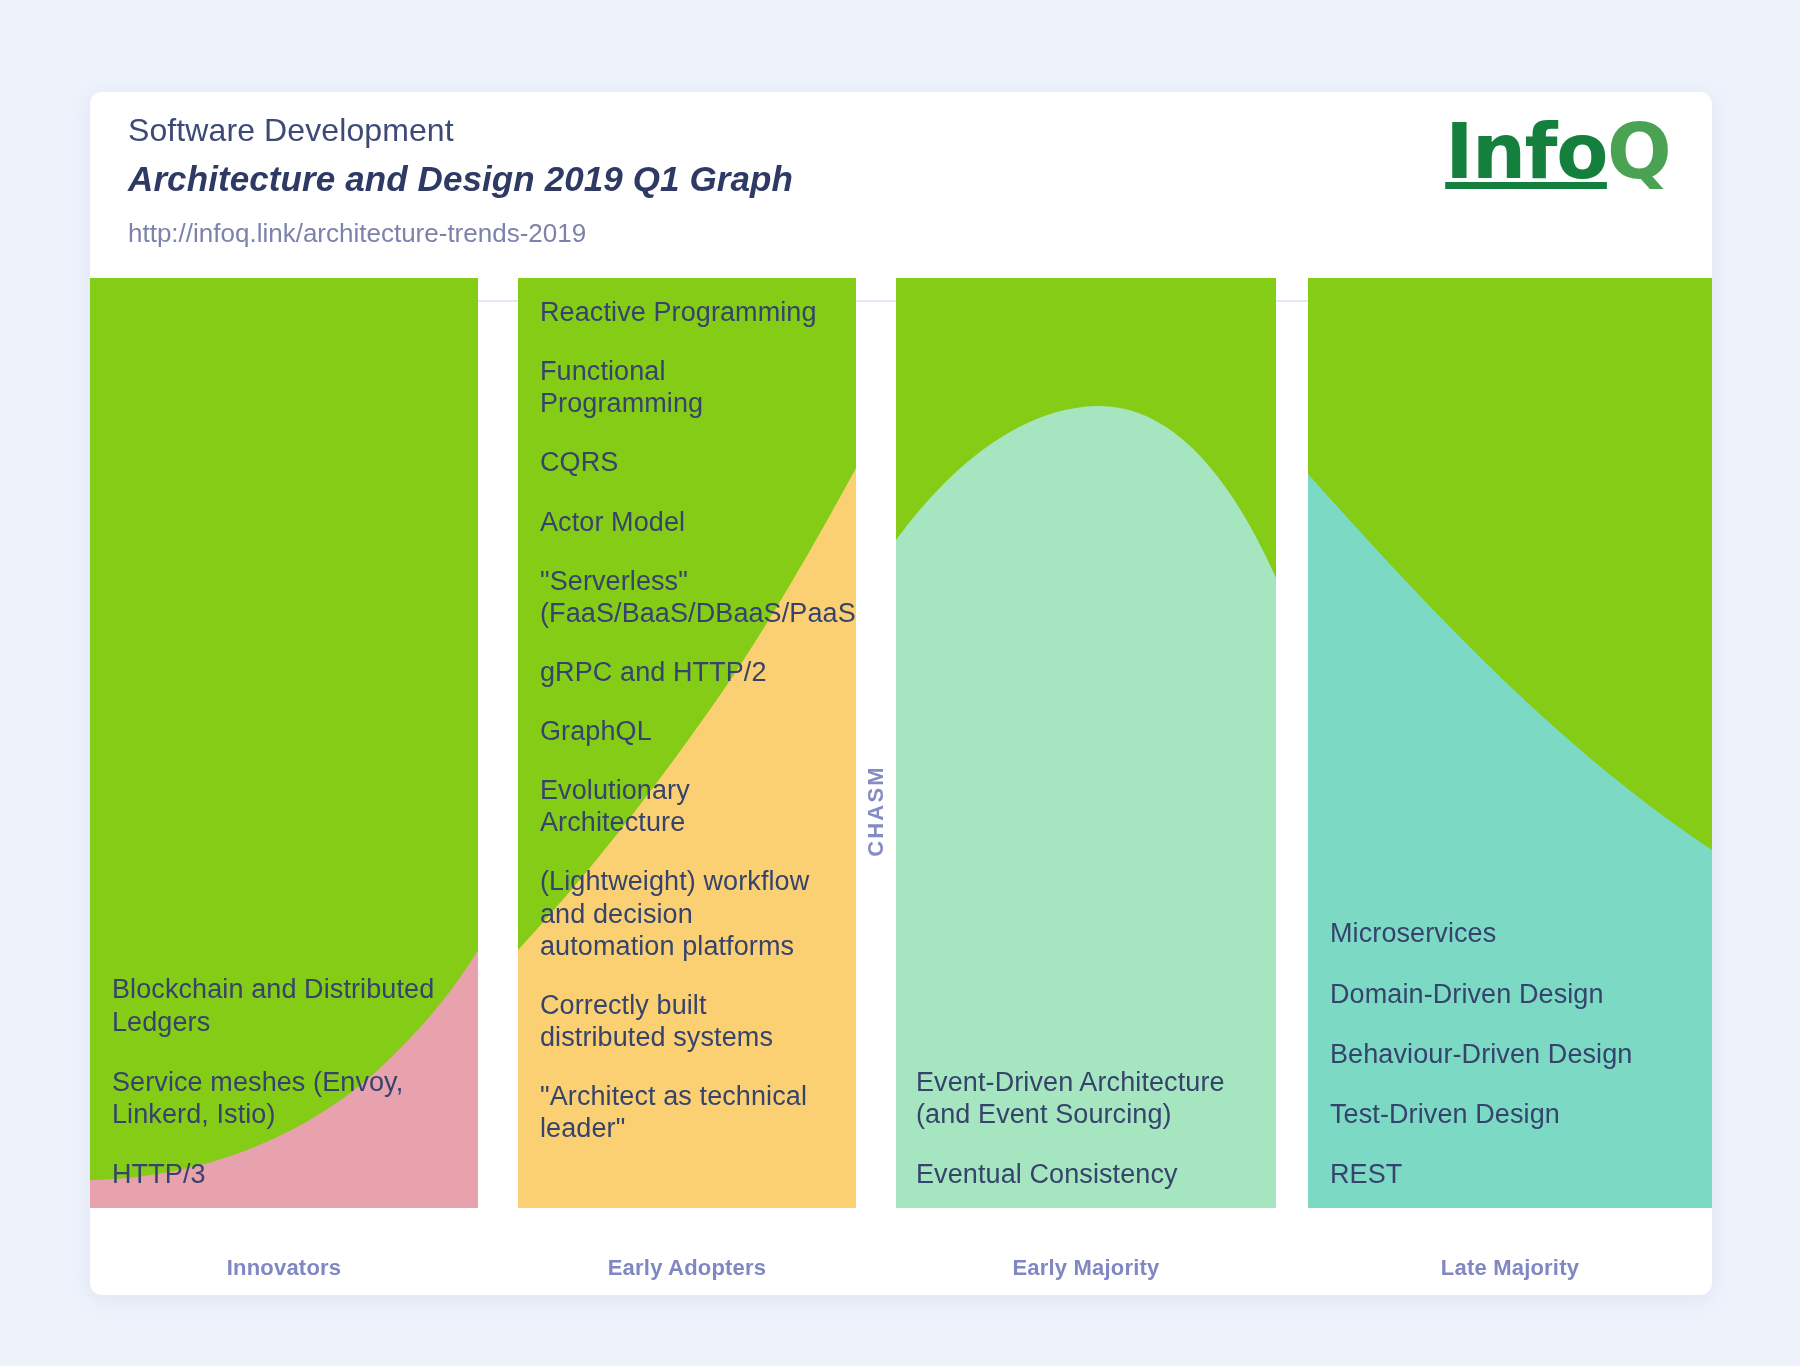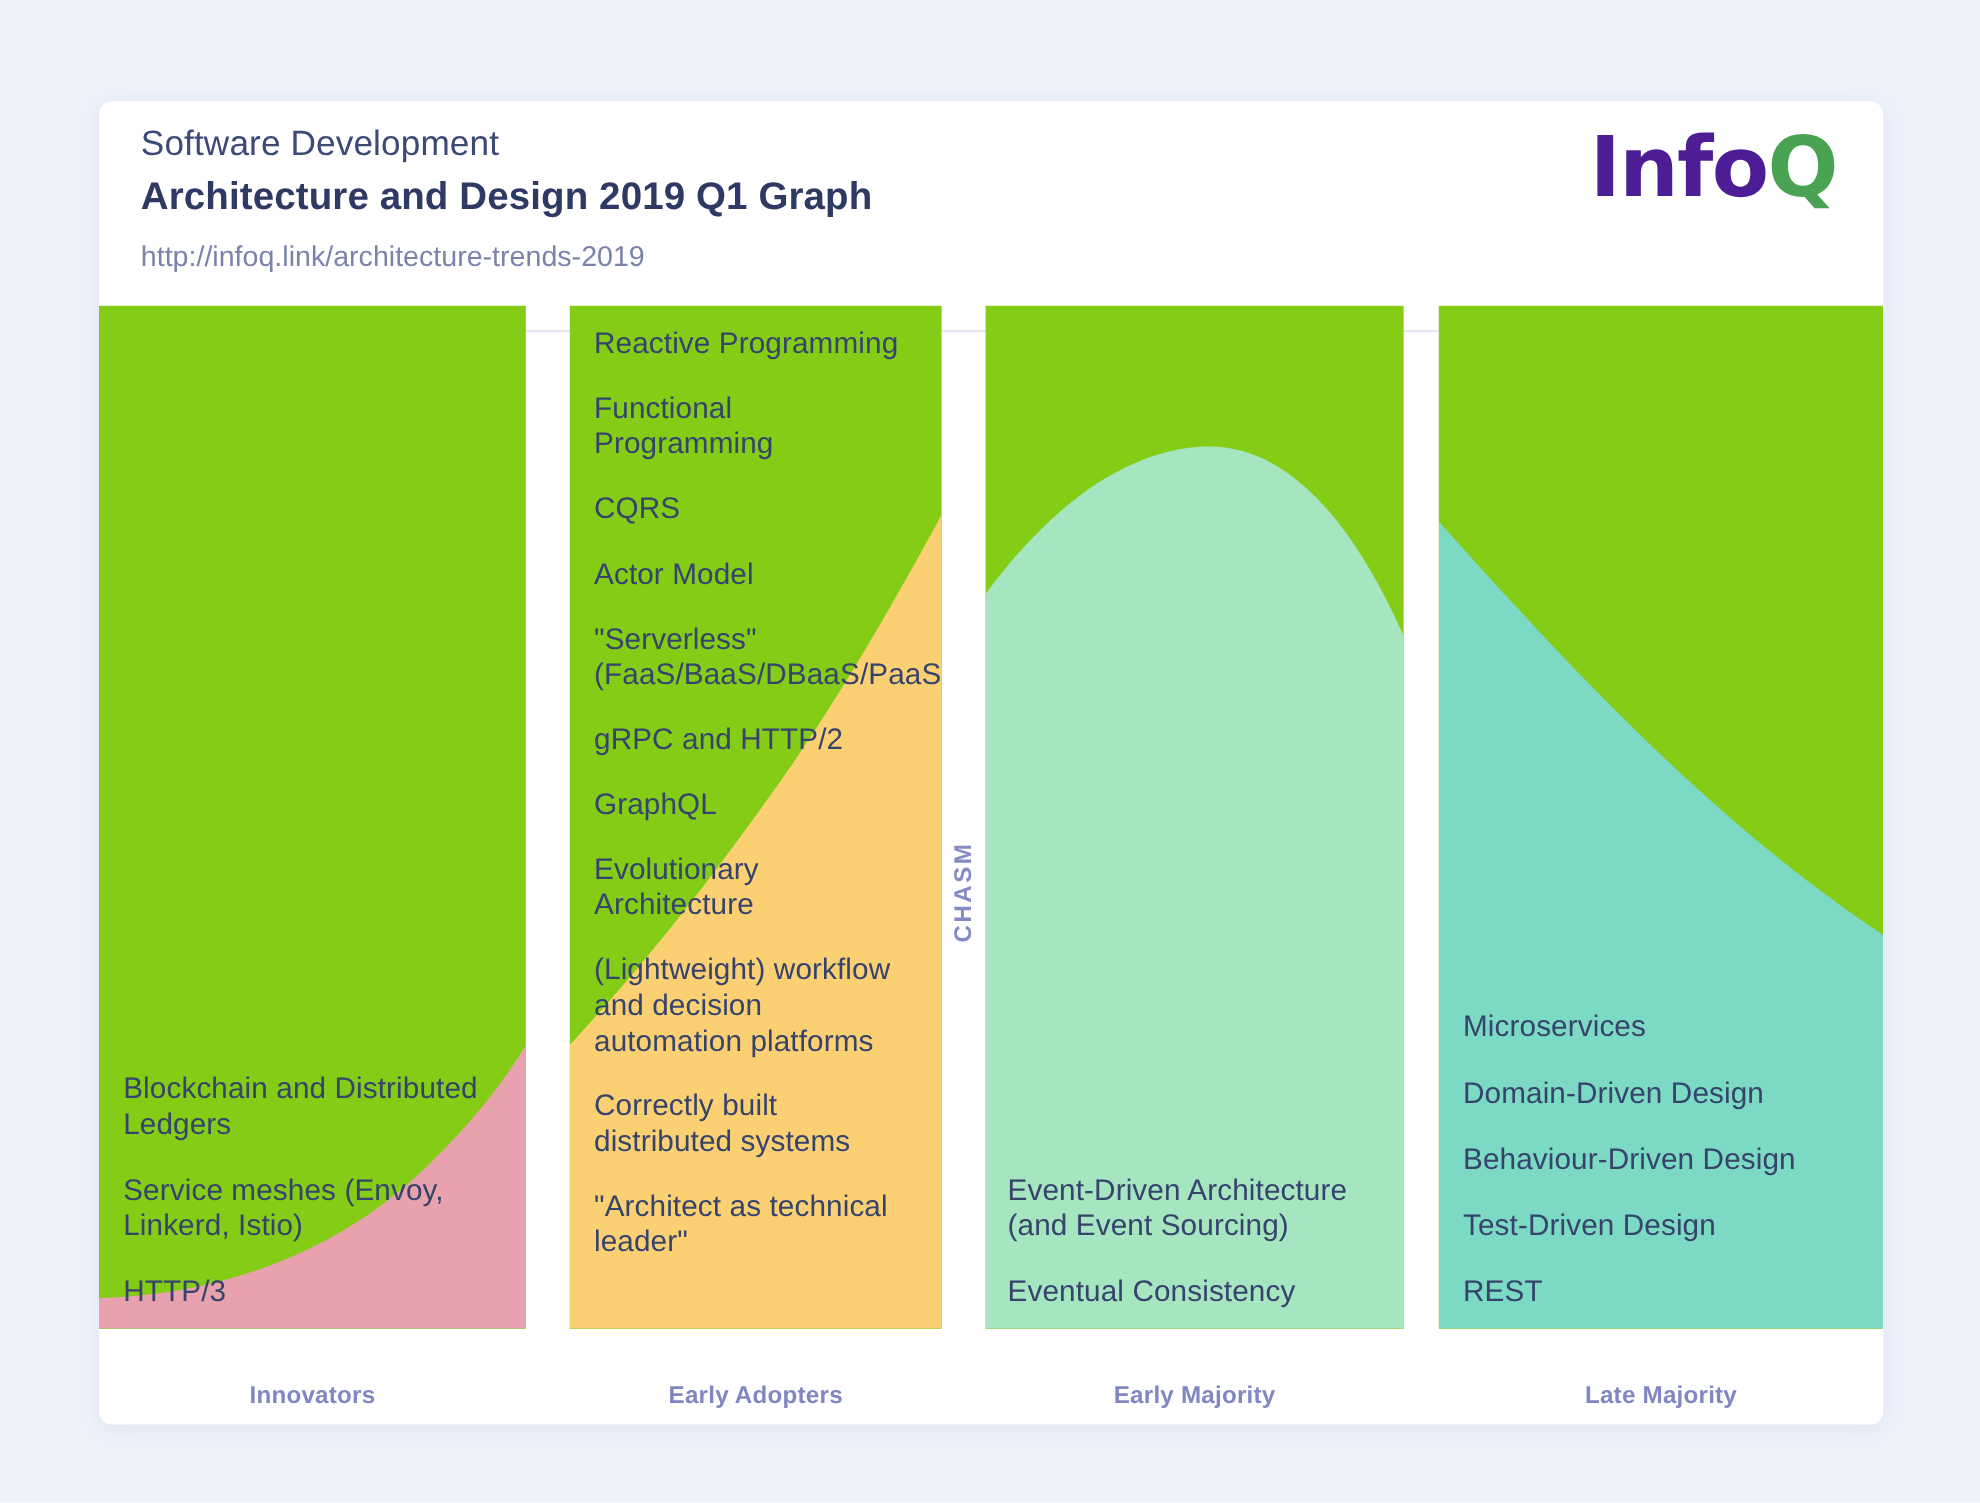--- a/index.html
+++ b/index.html
@@ -55,39 +55,40 @@
     letter-spacing: 0.1px;
     line-height: 1.3;
   }
   .headline {
     font-size: 35px;
     color: #2e3a64;
     font-weight: bold;
     letter-spacing: 0.1px;
     line-height: 1.3;
     margin-top: 4px;
+    font-style: italic;
   }
   .subline {
     font-size: 26px;
     color: #7b83ab;
     font-weight: 400;
     line-height: 1.3;
     margin-top: 16px;
   }
   .logo {
     position: absolute;
     right: 42px;
     top: 22px;
     font-size: 76px;
     font-weight: bold;
     letter-spacing: -1.5px;
     line-height: 1;
     font-family: "DejaVu Sans", sans-serif;
   }
-  .logo .l-info { color: #4c1d95; }
+  .logo .l-info { color: #15803d; text-decoration: underline; }
   .logo .l-q { color: #4aa352; }
 
   
   .chart {
     position: absolute;
     left: 0;
     top: 186px;
     width: 1622px;
     height: 1017px;
   }

